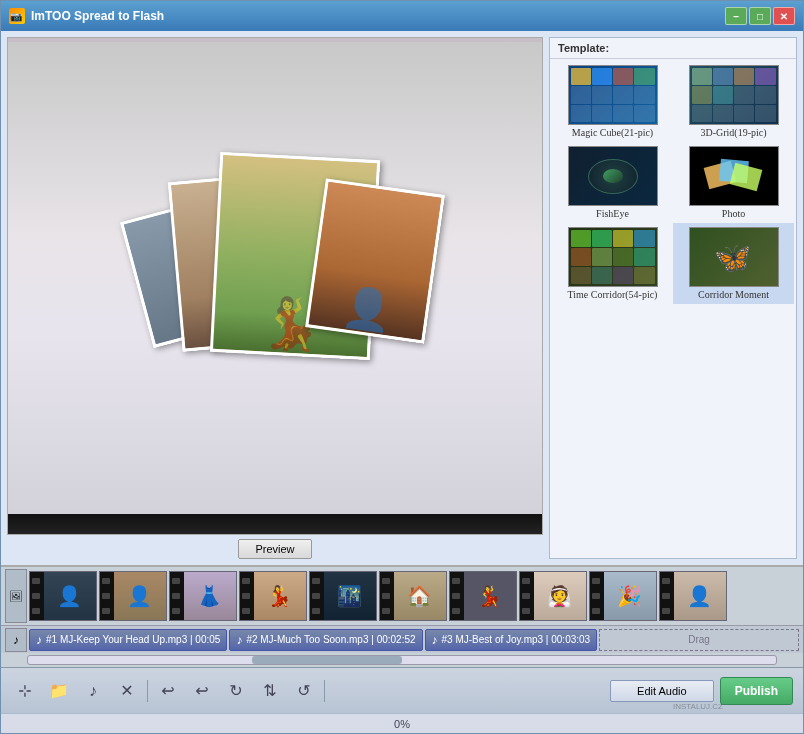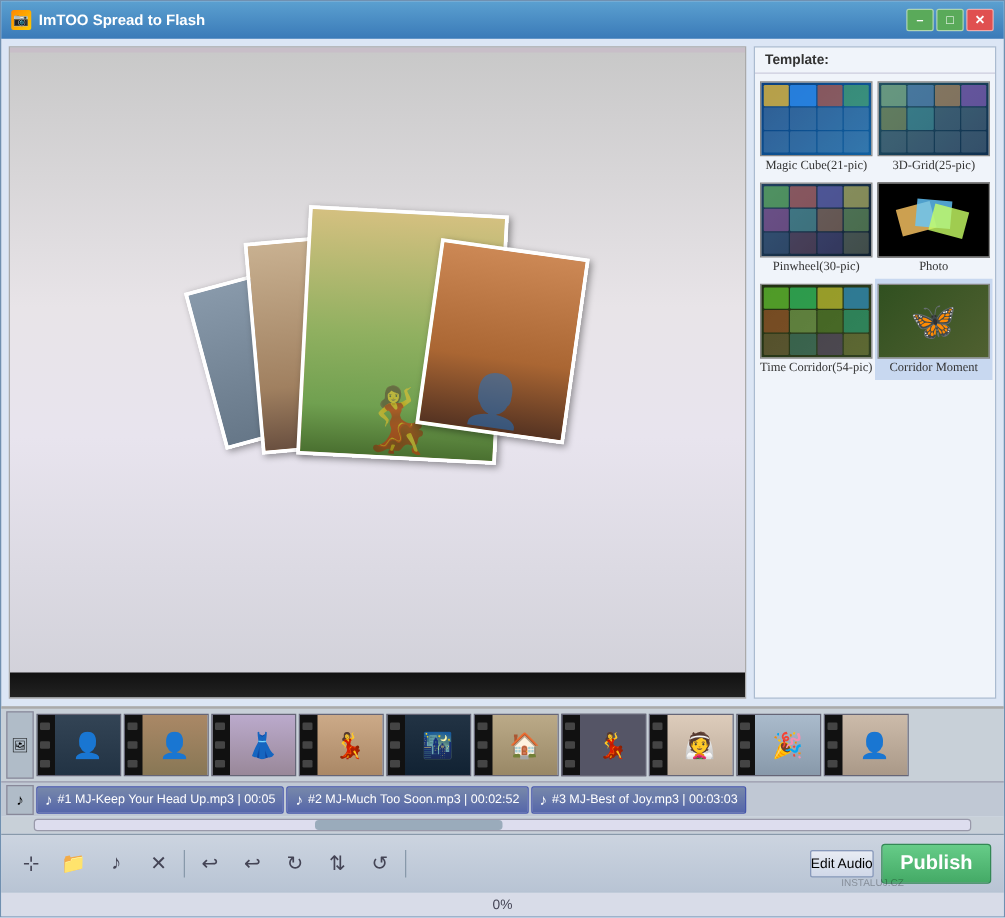--- a/index.html
+++ b/index.html
@@ -171,21 +171,21 @@
       background: linear-gradient(to bottom, #f0f0f0, #d8d8d8);
       border: 1px solid #999;
       padding: 3px 16px;
       font-size: 11px;
       cursor: pointer;
       border-radius: 2px;
     }
 
     
     .right-panel {
-      width: 194px;
+      width: 248px;
       background: #f0f4fa;
       border: 1px solid #aabbd0;
       display: flex;
       flex-direction: column;
       flex-shrink: 0;
     }
     .template-header {
       padding: 4px 8px;
       font-size: 11px;
       font-weight: bold;
@@ -402,30 +402,30 @@
     }
     .tool-separator {
       width: 1px;
       height: 22px;
       background: #8899aa;
     }
     .toolbar-spacer { flex: 1; }
     .edit-audio-btn {
       background: linear-gradient(to bottom, #e8ecf4, #d0d8e8);
       border: 1px solid #8899bb;
-      padding: 4px 0;
+      padding: 4px 26px;
       font-size: 11px;
       cursor: pointer;
       border-radius: 2px;
     }
     .publish-btn {
       background: linear-gradient(to bottom, #66cc88, #44aa66);
       border: 1px solid #338855;
       padding: 6px 14px;
-      font-size: 16px;
+      font-size: 12px;
       font-weight: bold;
       color: white;
       cursor: pointer;
       border-radius: 3px;
       min-width: 70px;
       text-align: center;
     }
 
     
     .status-bar {
@@ -511,20 +511,23 @@
             <div class="photo-person" style="background: linear-gradient(to bottom, #d4c080 0%, #90b060 50%, #70a050 80%, #4a7030 100%); font-size:50px;">💃</div>
           </div>
           <div class="photo-item p4">
             <div class="photo-person" style="background: linear-gradient(to bottom, #cc8855 0%, #aa6633 60%, #553322 100%);">👤</div>
           </div>
         </div>
 
         <div class="preview-bottom-bar"></div>
       </div>
 
+      <div class="preview-btn-row">
+        <button class="preview-btn">Preview</button>
+      </div>
     </div>
 
     <div class="right-panel">
       <div class="template-header">Template:</div>
       <div class="template-grid-scroll">
         <div class="template-grid">
 
           <div class="template-item">
             <div class="template-thumb t-magic">
               <div class="t-thumb-content">
@@ -554,43 +557,34 @@
                 <div class="t-cell" style="background:rgba(200,200,100,0.4);"></div>
                 <div class="t-cell" style="background:rgba(100,200,200,0.4);"></div>
                 <div class="t-cell"></div>
                   <div class="t-cell"></div>
                 <div class="t-cell"></div>
                   <div class="t-cell"></div>
                   <div class="t-cell"></div>
                   <div class="t-cell"></div>
               </div>
             </div>
-            <span class="template-label">3D-Grid(25-pic)</span>
-          </div>
-
+            <span class="template-label">3D-Grid(19-pic)</span>
+          </div>
 
           <div class="template-item">
-            <div class="template-thumb t-pinwheel">
-              <div class="t-thumb-content">
-                <div class="t-cell" style="background:rgba(100,180,100,0.7);"></div>
-                <div class="t-cell" style="background:rgba(180,100,100,0.7);"></div>
-                <div class="t-cell" style="background:rgba(100,100,180,0.7);"></div>
-                <div class="t-cell" style="background:rgba(180,180,100,0.7);"></div>
-                <div class="t-cell" style="background:rgba(180,100,180,0.5);"></div>
-                <div class="t-cell" style="background:rgba(100,180,180,0.5);"></div>
-                <div class="t-cell" style="background:rgba(180,130,100,0.5);"></div>
-                <div class="t-cell" style="background:rgba(130,180,100,0.5);"></div>
-                <div class="t-cell" style="background:rgba(100,130,180,0.3);"></div>
-                <div class="t-cell" style="background:rgba(180,100,130,0.3);"></div>
-                <div class="t-cell" style="background:rgba(130,100,180,0.3);"></div>
-                <div class="t-cell" style="background:rgba(180,180,130,0.3);"></div>
+            <div class="template-thumb t-fisheye">
+              <div style="width:100%;height:100%;display:flex;align-items:center;justify-content:center;">
+                <div style="width:50px;height:35px;border-radius:50%;background:radial-gradient(circle,#204040,#102030);border:1px solid #336655;display:flex;align-items:center;justify-content:center;">
+                  <div style="width:20px;height:14px;border-radius:50%;background:linear-gradient(135deg,#40a060,#204030);"></div>
+                </div>
               </div>
             </div>
-            <span class="template-label">Pinwheel(30-pic)</span>
-          </div>
+            <span class="template-label">FishEye</span>
+          </div>
+
 
           <div class="template-item">
             <div class="template-thumb t-spread">
               <div style="width:100%;height:100%;display:flex;align-items:center;justify-content:center;">
                 <div style="position:relative;width:60px;height:40px;">
                   <div style="position:absolute;width:28px;height:22px;background:rgba(255,200,100,0.8);transform:rotate(-15deg);left:2px;top:8px;"></div>
                   <div style="position:absolute;width:28px;height:22px;background:rgba(100,200,255,0.8);transform:rotate(5deg);left:16px;top:4px;"></div>
                   <div style="position:absolute;width:28px;height:22px;background:rgba(200,255,100,0.8);transform:rotate(15deg);left:28px;top:10px;"></div>
                 </div>
               </div>
@@ -729,20 +723,23 @@
         <span>#1 MJ-Keep Your Head Up.mp3 | 00:05</span>
       </div>
       <div class="audio-track">
         <span class="audio-note">♪</span>
         <span>#2 MJ-Much Too Soon.mp3 | 00:02:52</span>
       </div>
       <div class="audio-track">
         <span class="audio-note">♪</span>
         <span>#3 MJ-Best of Joy.mp3 | 00:03:03</span>
       </div>
+      <div class="audio-drag-area">
+        <span>Drag</span>
+      </div>
     </div>
 
     <div class="scrollbar-row">
       <div class="h-scrollbar">
         <div class="h-scroll-thumb"></div>
       </div>
     </div>
 
     <div class="toolbar" style="position:relative;">
       <button class="tool-btn" title="Select">

